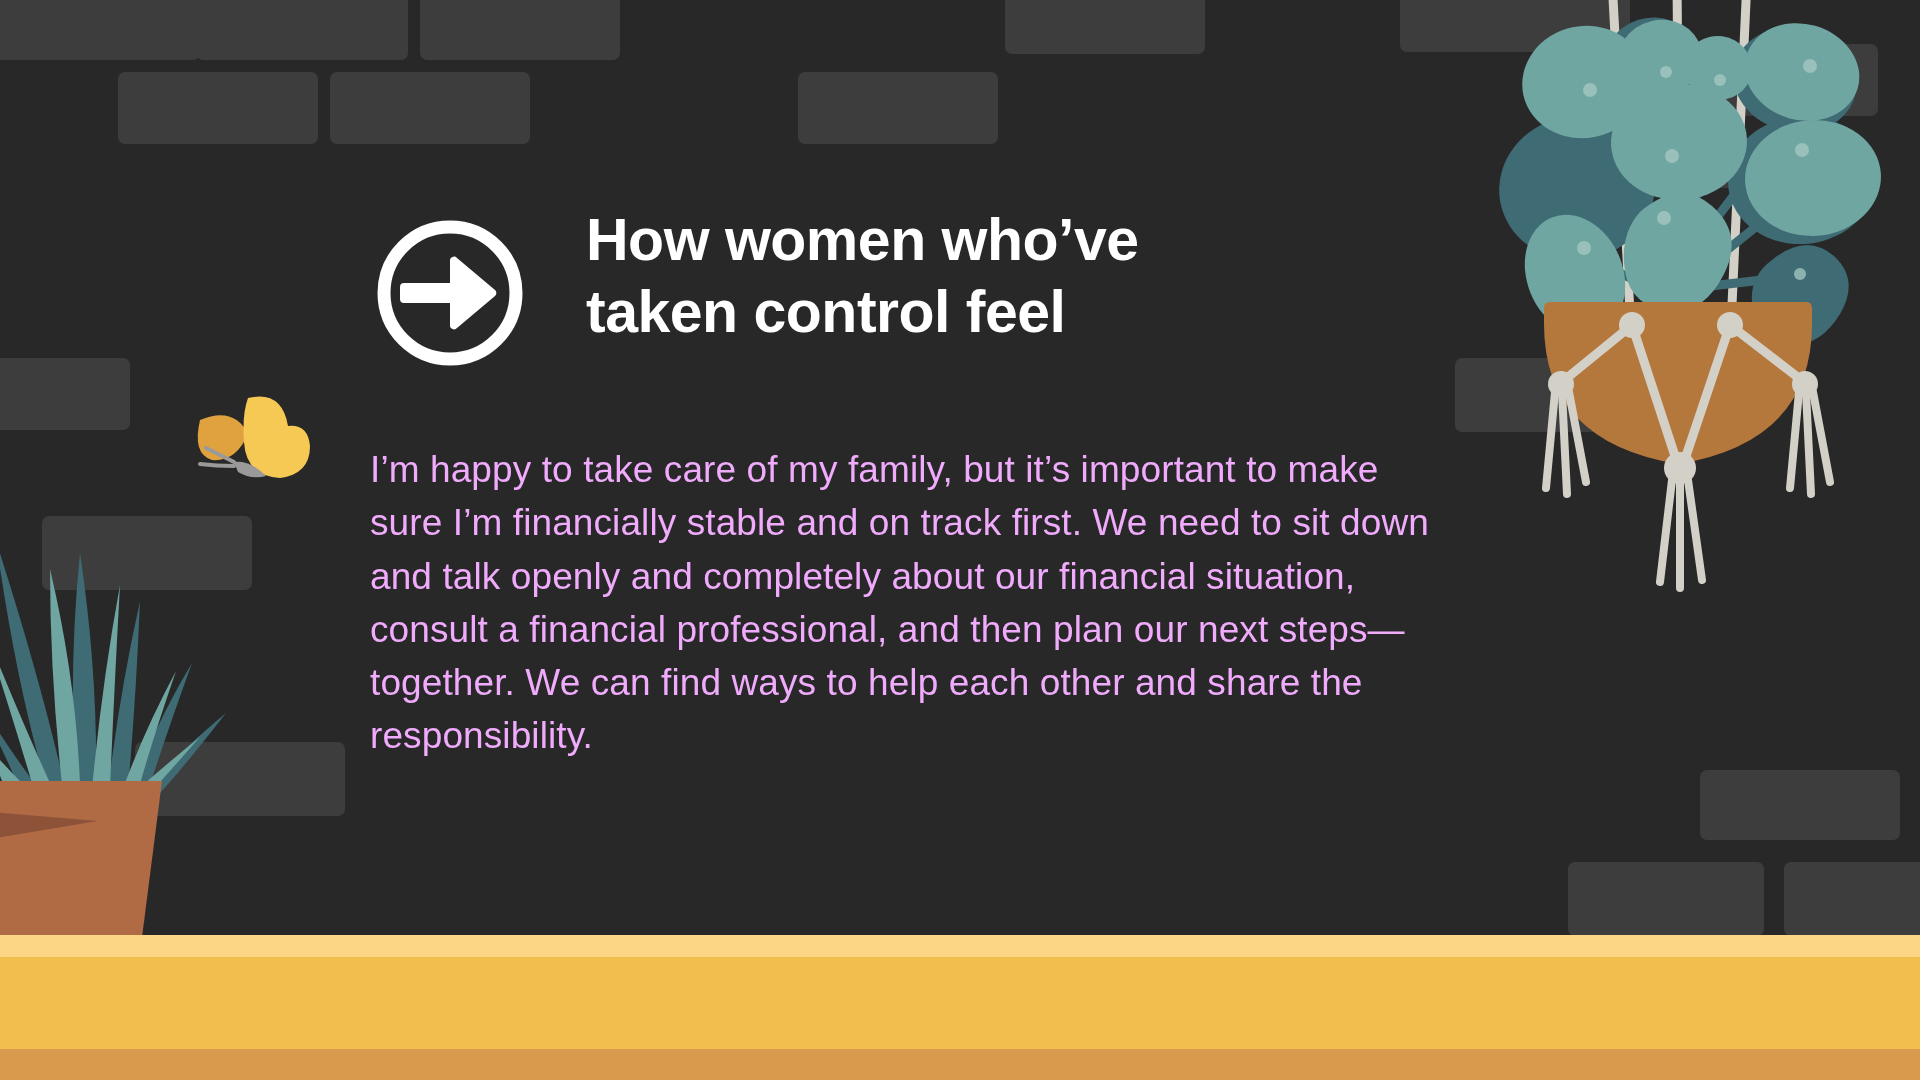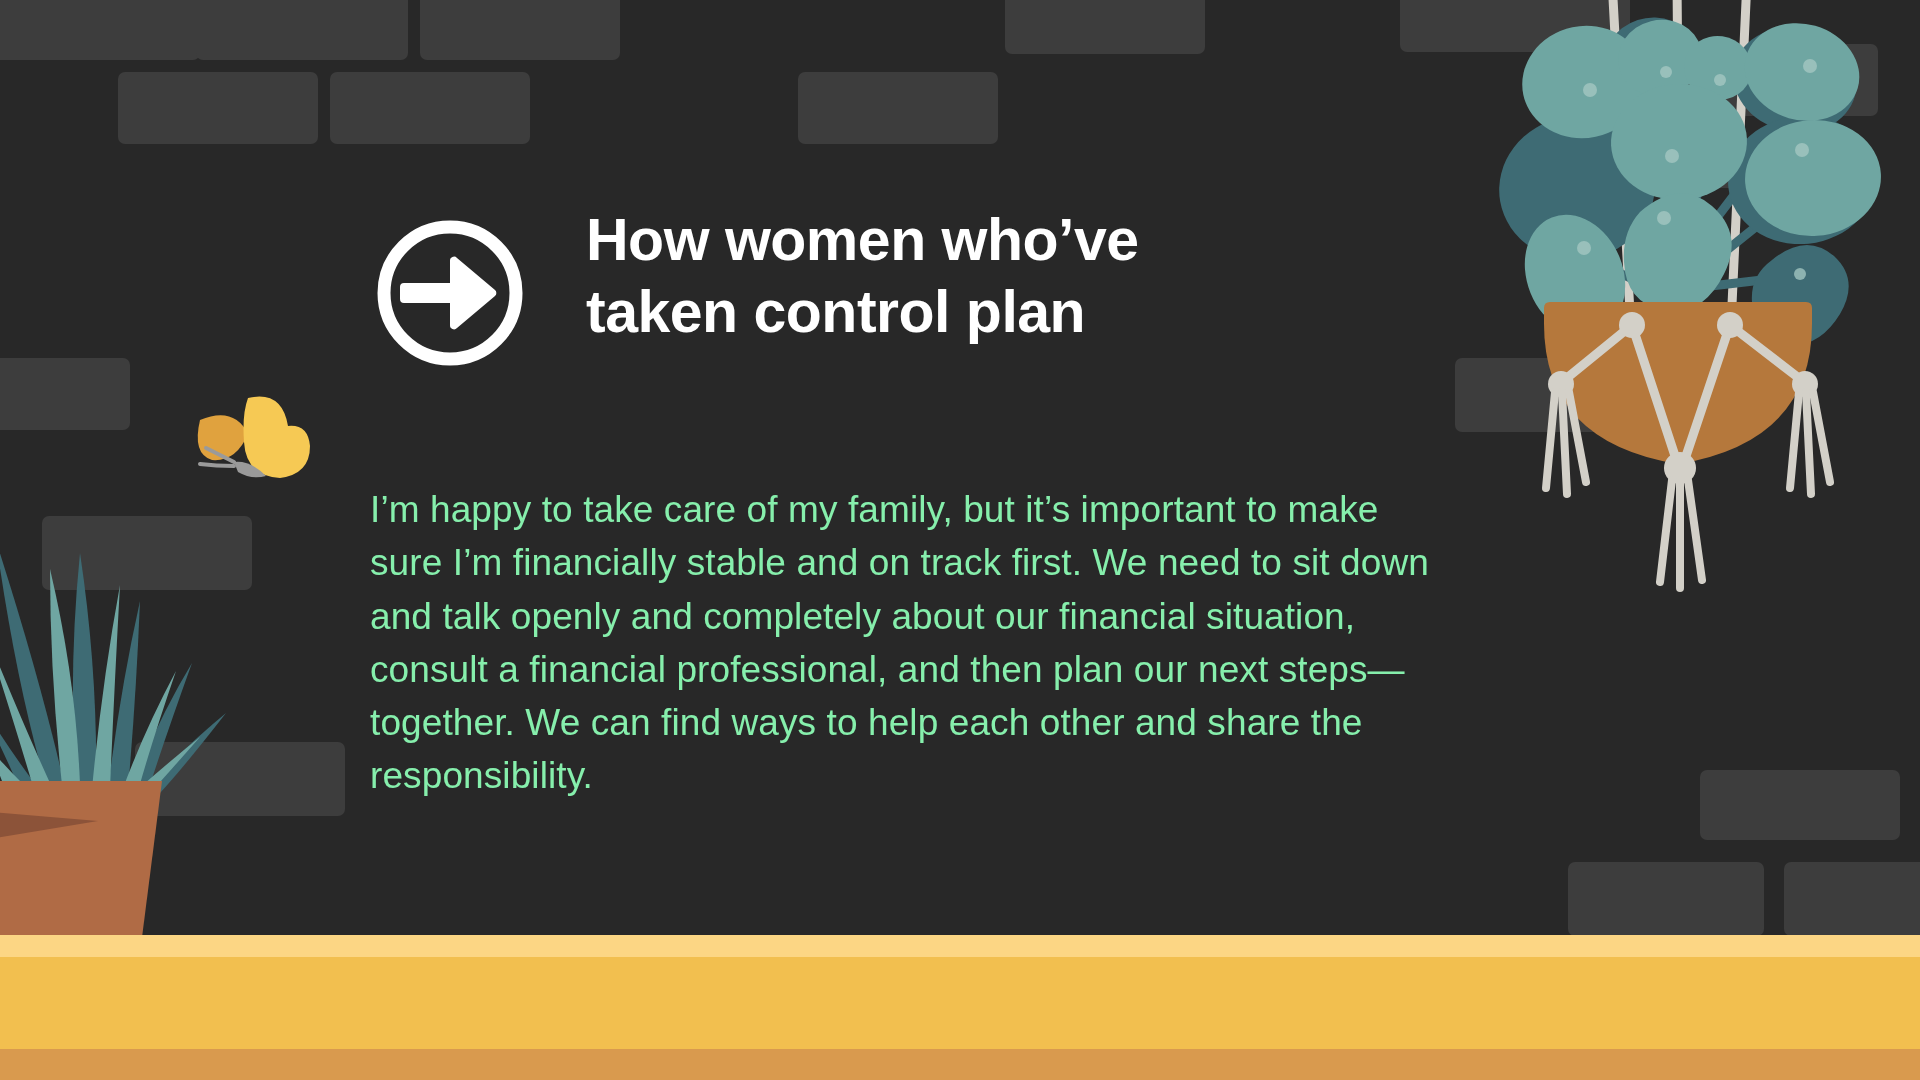--- a/index.html
+++ b/index.html
@@ -46,22 +46,22 @@
   #headline {
     color:#ffffff;
     font-size:59px;
     font-weight:700;
     line-height:1.22;
     letter-spacing:-0.5px;
     white-space:pre-line;
   }
 
   #body-copy {
-    margin-top:106px;
-    color:#86efac;
+    margin-top:66px;
+    color:#f0abfc;
     font-size:37px;
     font-weight:400;
     line-height:1.44;
     letter-spacing:0.1px;
     max-width:1090px;
   }
 
   
   #left-plant      { position:absolute; left:-20px;  bottom:127px; width:260px;  height:430px; }
   #butterfly       { position:absolute; left:182px;  top:382px;    width:140px;  height:100px; }
@@ -217,21 +217,21 @@
     <div id="headline-row">
 
       <div id="arrow-badge">
         <svg viewBox="0 0 160 160" width="160" height="160">
           <circle cx="80" cy="80" r="66" fill="none" stroke="#ffffff" stroke-width="13"></circle>
           <path d="M34 70 h46 v-22 a4 4 0 0 1 7 -3 l38 32 a4 4 0 0 1 0 6 l-38 32 a4 4 0 0 1 -7 -3 v-22 h-46 a4 4 0 0 1 -4 -4 v-12 a4 4 0 0 1 4 -4 z" fill="#ffffff"></path>
         </svg>
       </div>
 
       <h1 id="headline">How women who’ve
-taken control plan</h1>
+taken control feel</h1>
     </div>
 
     <p id="body-copy">I’m happy to take care of my family, but it’s important to make sure I’m financially stable and on track first. We need to sit down and talk openly and completely about our financial situation, consult a financial professional, and then plan our next steps—together. We can find ways to help each other and share the responsibility.</p>
   </div>
 
   <div id="shelf">
     <div id="shelf-top"></div>
     <div id="shelf-face"></div>
     <div id="shelf-bottom"></div>
   </div>

